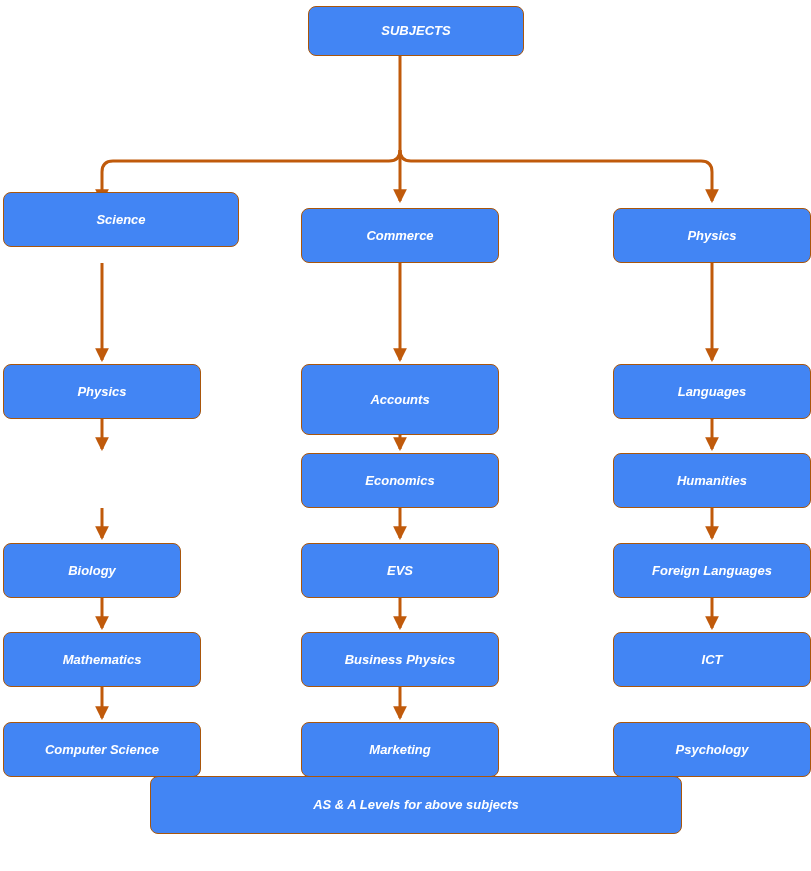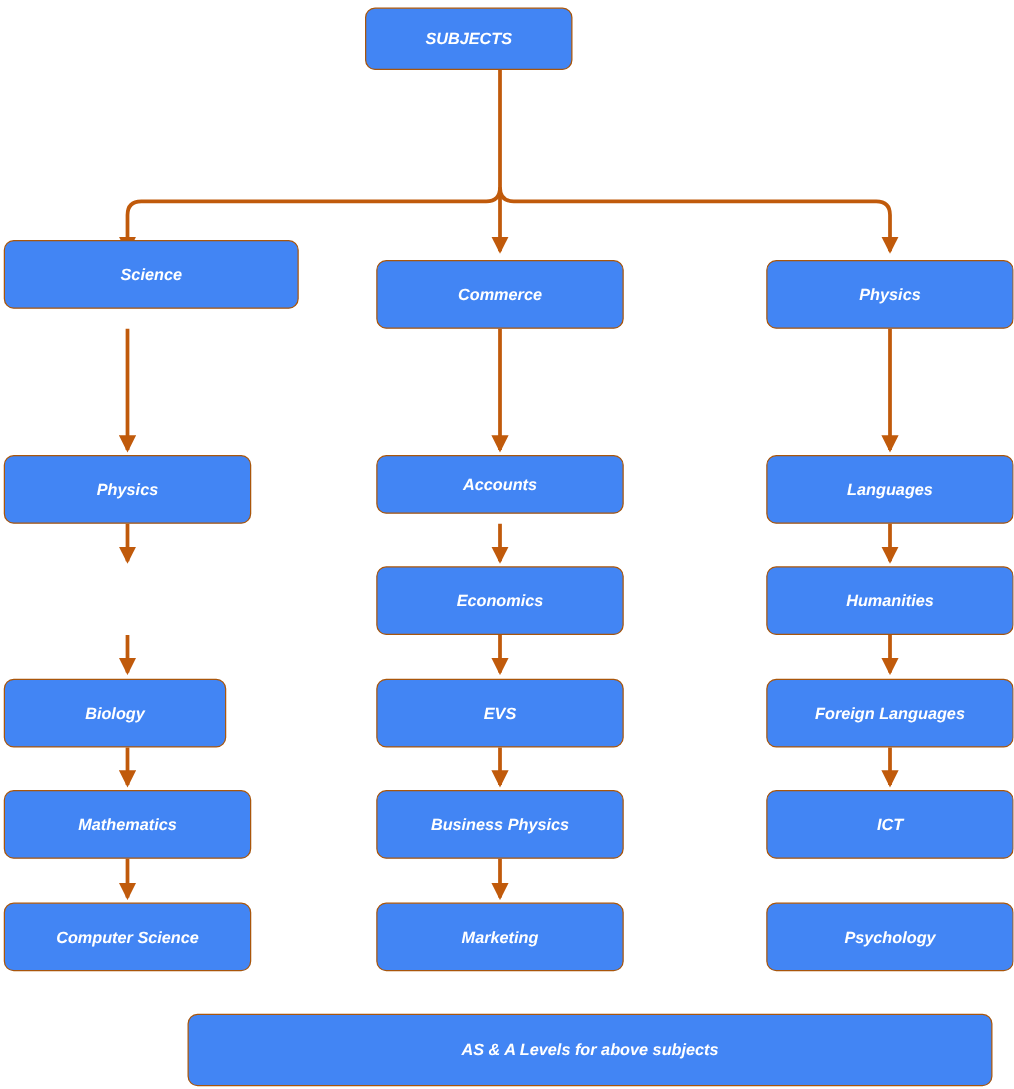--- a/index.html
+++ b/index.html
@@ -69,38 +69,38 @@
       <path d="M400,508 L400,538" marker-end="url(#ah)"></path>
       <path d="M400,598 L400,628" marker-end="url(#ah)"></path>
       <path d="M400,687 L400,718" marker-end="url(#ah)"></path>
 
       <path d="M712,419 L712,449" marker-end="url(#ah)"></path>
       <path d="M712,508 L712,538" marker-end="url(#ah)"></path>
       <path d="M712,598 L712,628" marker-end="url(#ah)"></path>
     </g>
   </svg>
 
-  <div class="node" style="left:292px;top:6px;width:166px;height:50px">SUBJECTS</div>
+  <div class="node" style="left:308px;top:6px;width:216px;height:50px">SUBJECTS</div>
 
   <div class="node" style="left:3px;top:192px;width:236px;height:55px">Science</div>
   <div class="node" style="left:301px;top:208px;width:198px;height:55px">Commerce</div>
   <div class="node" style="left:613px;top:208px;width:198px;height:55px">Physics</div>
 
   <div class="node" style="left:3px;top:364px;width:198px;height:55px">Physics</div>
   <div class="node" style="left:3px;top:543px;width:178px;height:55px">Biology</div>
   <div class="node" style="left:3px;top:632px;width:198px;height:55px">Mathematics</div>
   <div class="node" style="left:3px;top:722px;width:198px;height:55px">Computer Science</div>
 
-  <div class="node" style="left:301px;top:364px;width:198px;height:47px">Accounts</div>
+  <div class="node" style="left:301px;top:364px;width:198px;height:71px">Accounts</div>
   <div class="node" style="left:301px;top:453px;width:198px;height:55px">Economics</div>
   <div class="node" style="left:301px;top:543px;width:198px;height:55px">EVS</div>
   <div class="node" style="left:301px;top:632px;width:198px;height:55px">Business Physics</div>
   <div class="node" style="left:301px;top:722px;width:198px;height:55px">Marketing</div>
 
   <div class="node" style="left:613px;top:364px;width:198px;height:55px">Languages</div>
   <div class="node" style="left:613px;top:453px;width:198px;height:55px">Humanities</div>
   <div class="node" style="left:613px;top:543px;width:198px;height:55px">Foreign Languages</div>
   <div class="node" style="left:613px;top:632px;width:198px;height:55px">ICT</div>
   <div class="node" style="left:613px;top:722px;width:198px;height:55px">Psychology</div>
 
-  <div class="node" style="left:150px;top:811px;width:644px;height:58px">AS &amp; A Levels for above subjects</div>
+  <div class="node" style="left:150px;top:776px;width:532px;height:58px">AS &amp; A Levels for above subjects</div>
 
 </div>
 
 </body></html>

